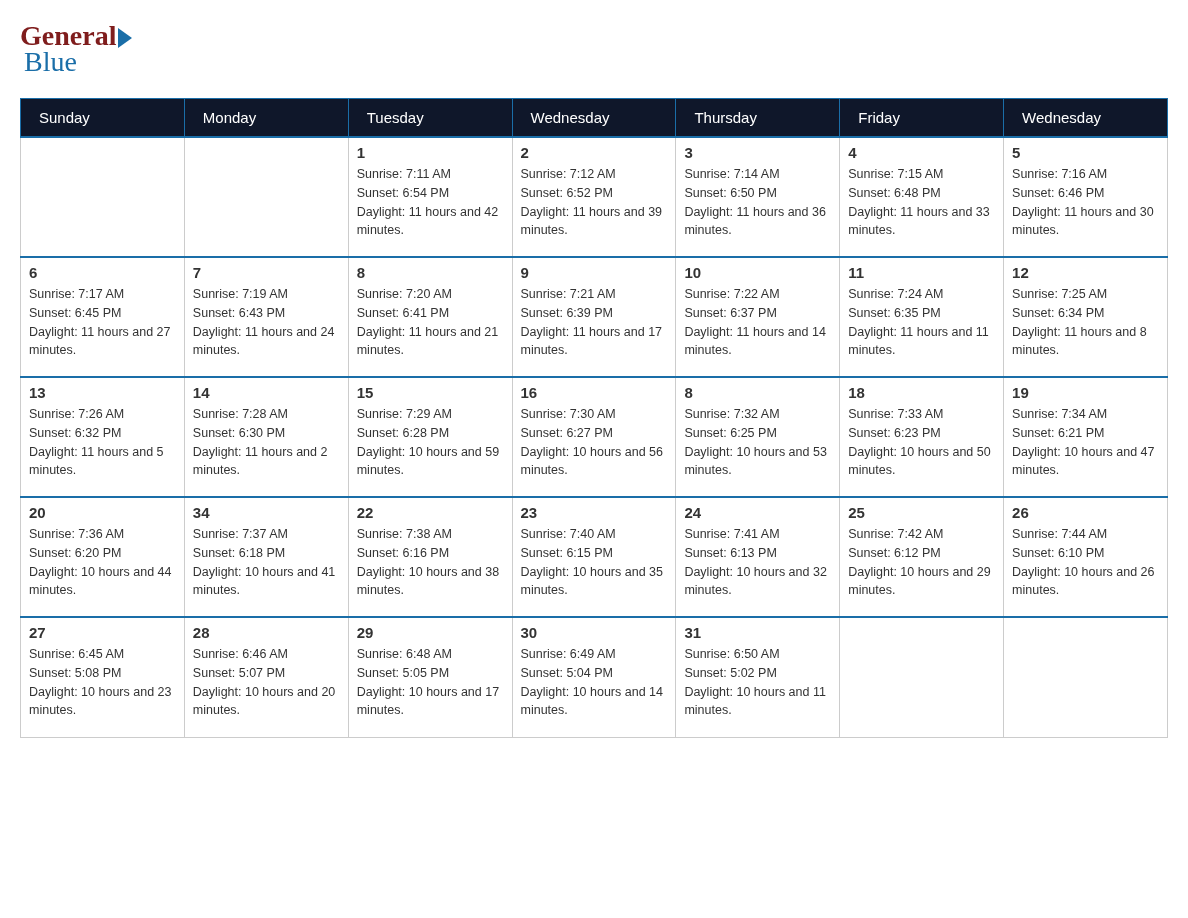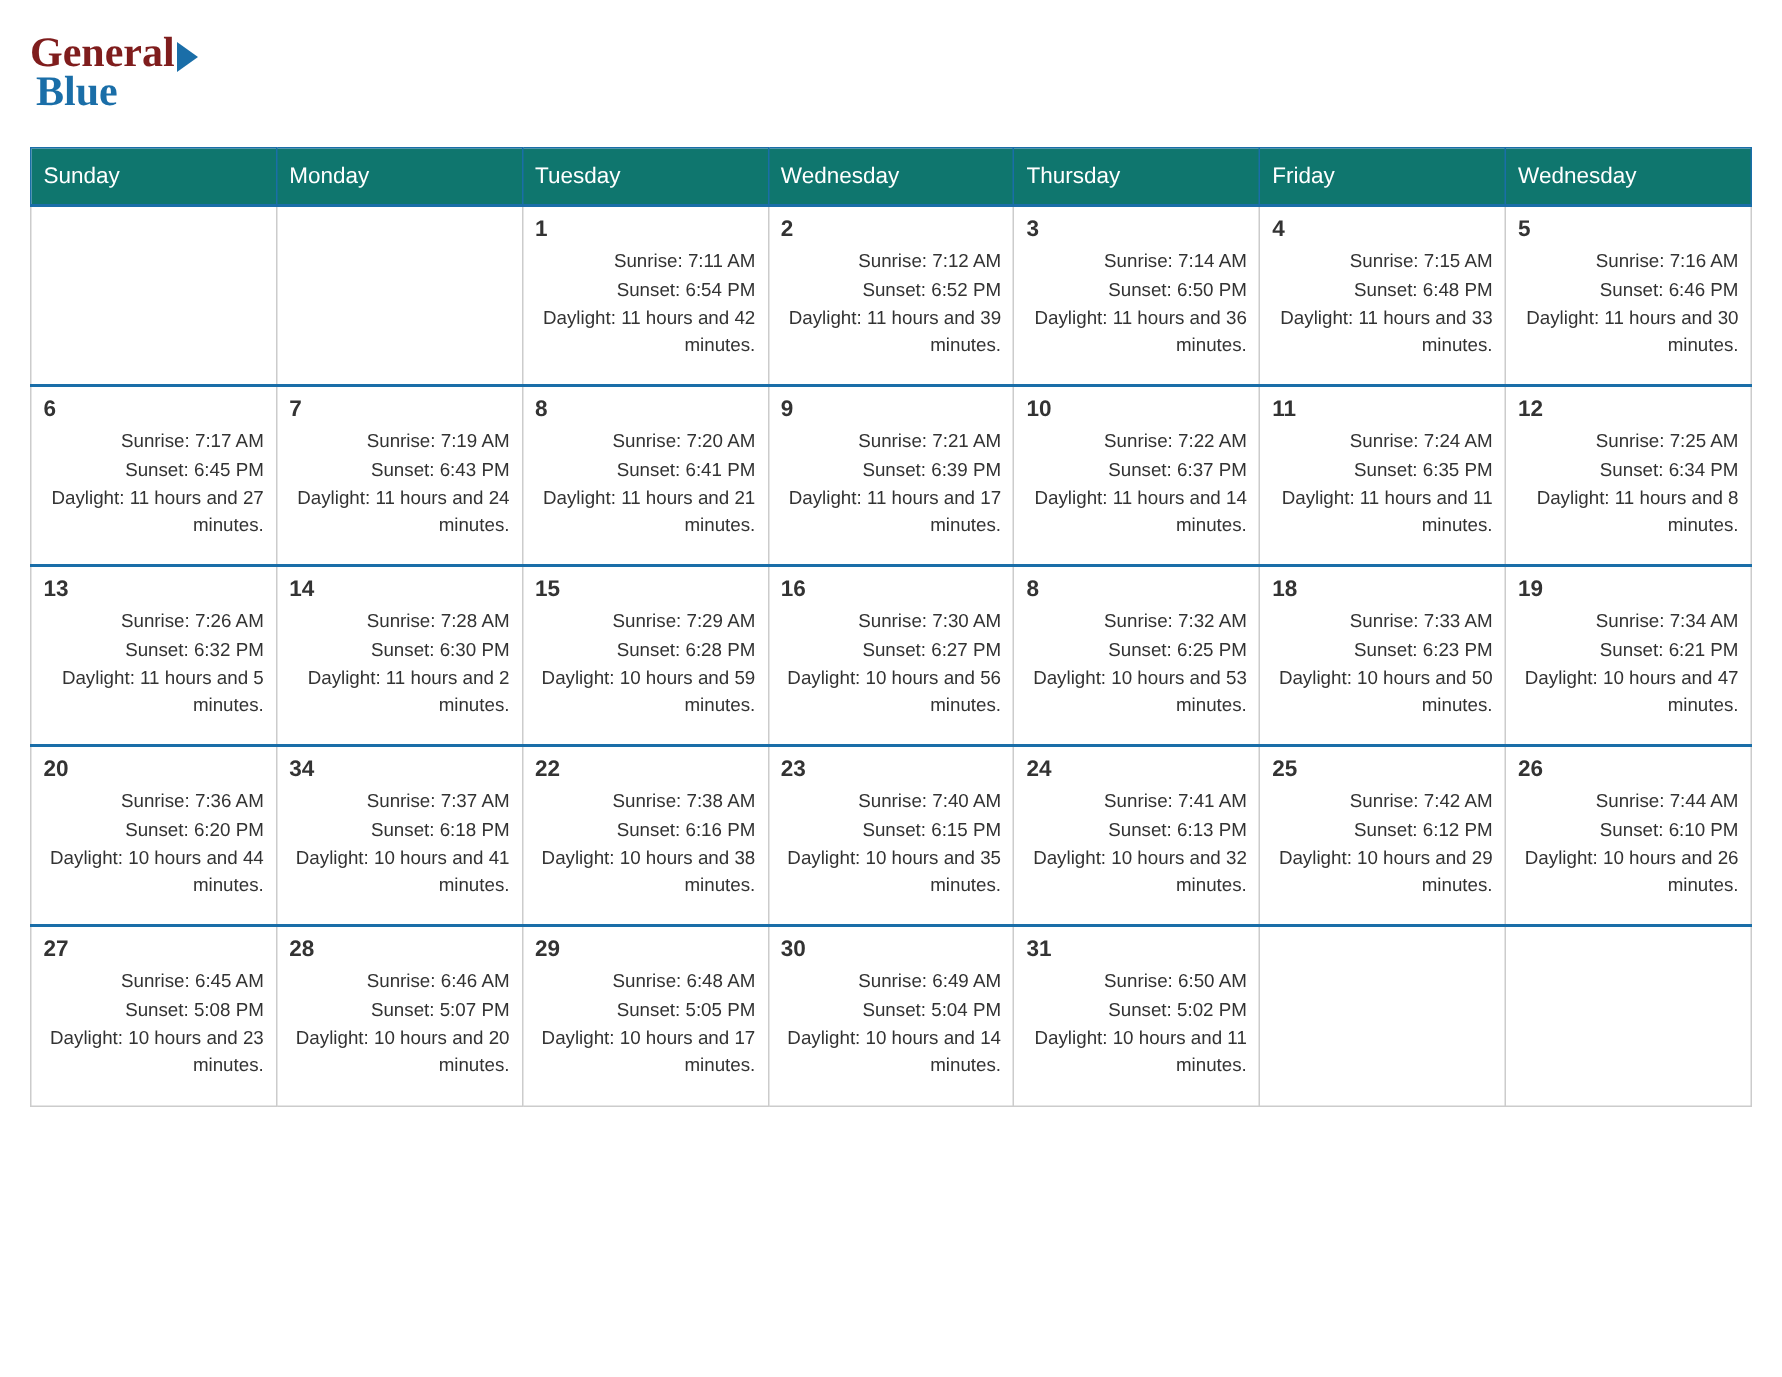--- a/index.html
+++ b/index.html
@@ -35,21 +35,21 @@
     .logo-arrow {
       width: 0;
       height: 0;
       border-left: 14px solid #1a6ea8;
       border-top: 10px solid transparent;
       border-bottom: 10px solid transparent;
       margin-top: 4px;
     }
     .logo-blue {
       font-size: 28px;
-      font-weight: bold;
+      font-weight: normal;
       color: #1a6ea8;
       font-family: Georgia, serif;
       margin-top: -6px;
       margin-left: 4px;
       text-align: center;
     }
     .title-section {
       text-align: right;
     }
     .month-title {
@@ -62,23 +62,23 @@
       font-size: 22px;
       color: #555;
       font-family: Georgia, serif;
     }
     .calendar {
       width: 100%;
       border-collapse: collapse;
       border: 1px solid #ccc;
     }
     .calendar th {
-      background-color: #0f766e;
+      background-color: #0f172a;
       color: #fff;
-      padding: 10px 8px;
+      padding: 10px 18px;
       font-size: 15px;
       font-weight: normal;
       text-align: left;
       border: 1px solid #1a6ea8;
       margin-top: 29px;
     }
     .calendar td {
       border: 1px solid #ccc;
       padding: 6px 8px;
       vertical-align: top;
@@ -90,21 +90,20 @@
       font-size: 15px;
       font-weight: bold;
       color: #333;
       display: block;
       margin-bottom: 4px;
     }
     .day-info {
       font-size: 12.5px;
       color: #333;
       line-height: 1.5;
-      text-align: right;
     }
     .empty-cell {
       background: #fff;
     }
     .calendar tr {
       border-bottom: 2px solid #1a6ea8;
     }
     .calendar tbody tr:last-child {
       border-bottom: 1px solid #ccc;
       margin-top: 24px;

